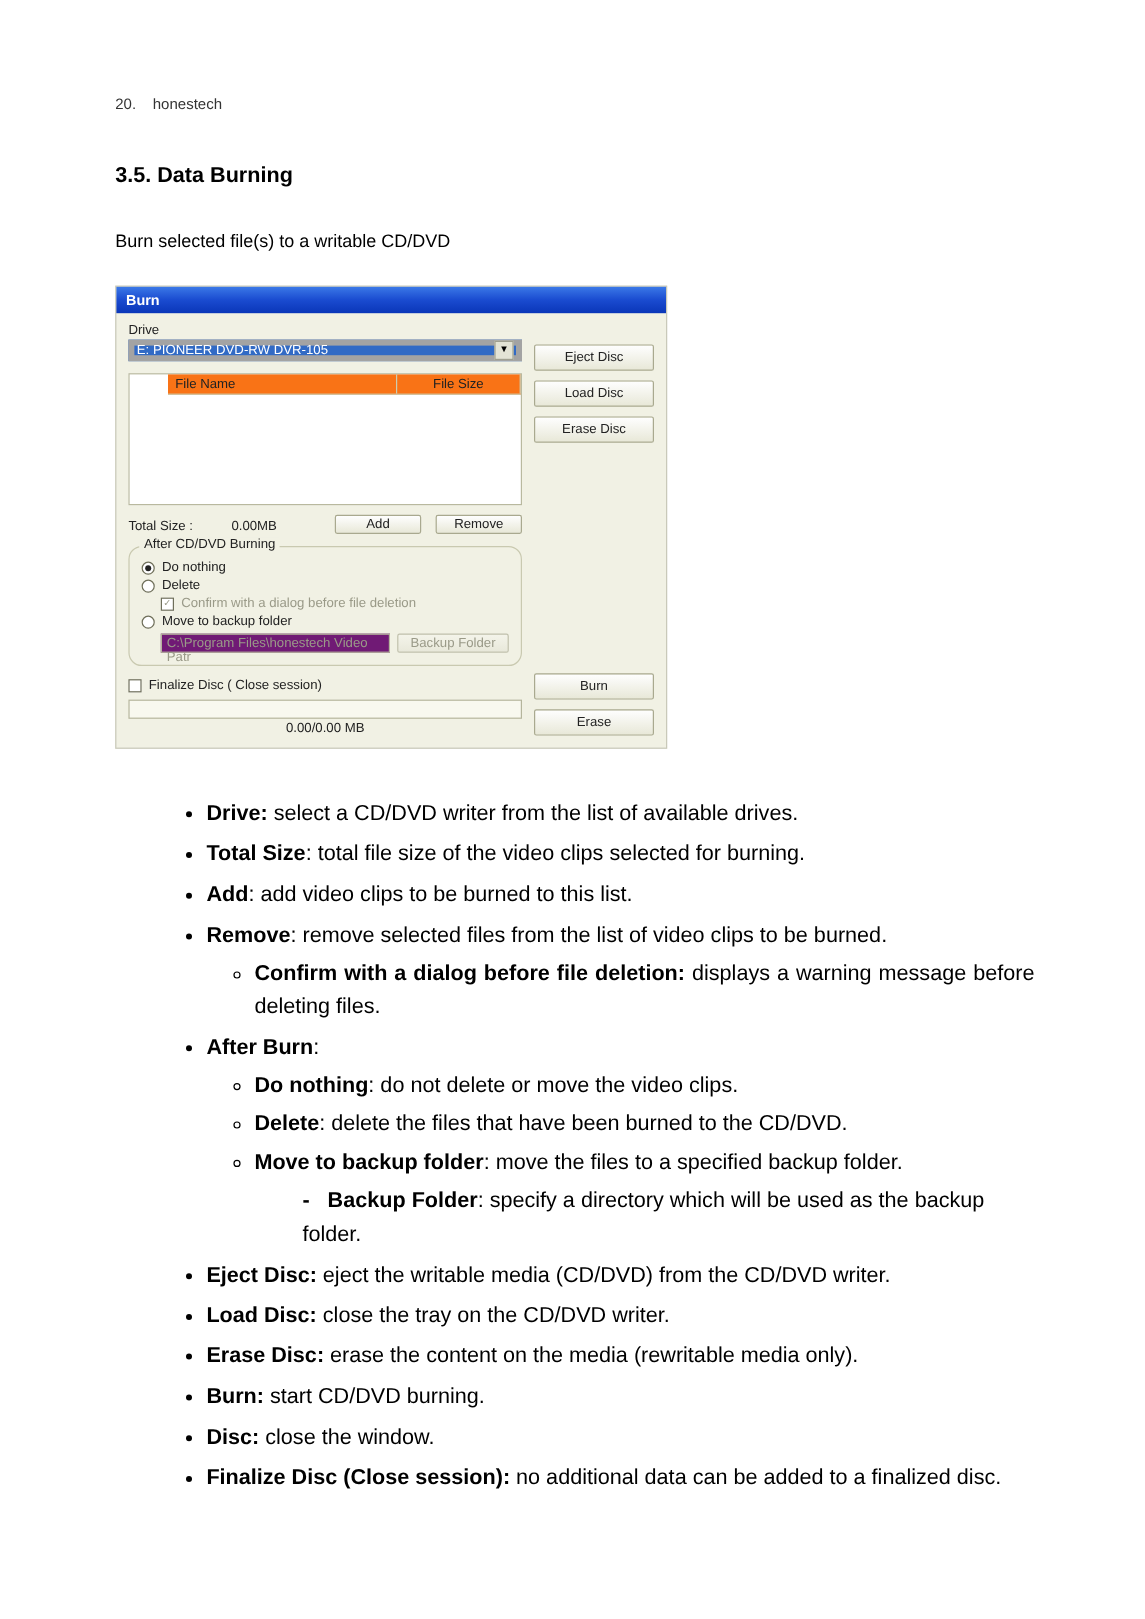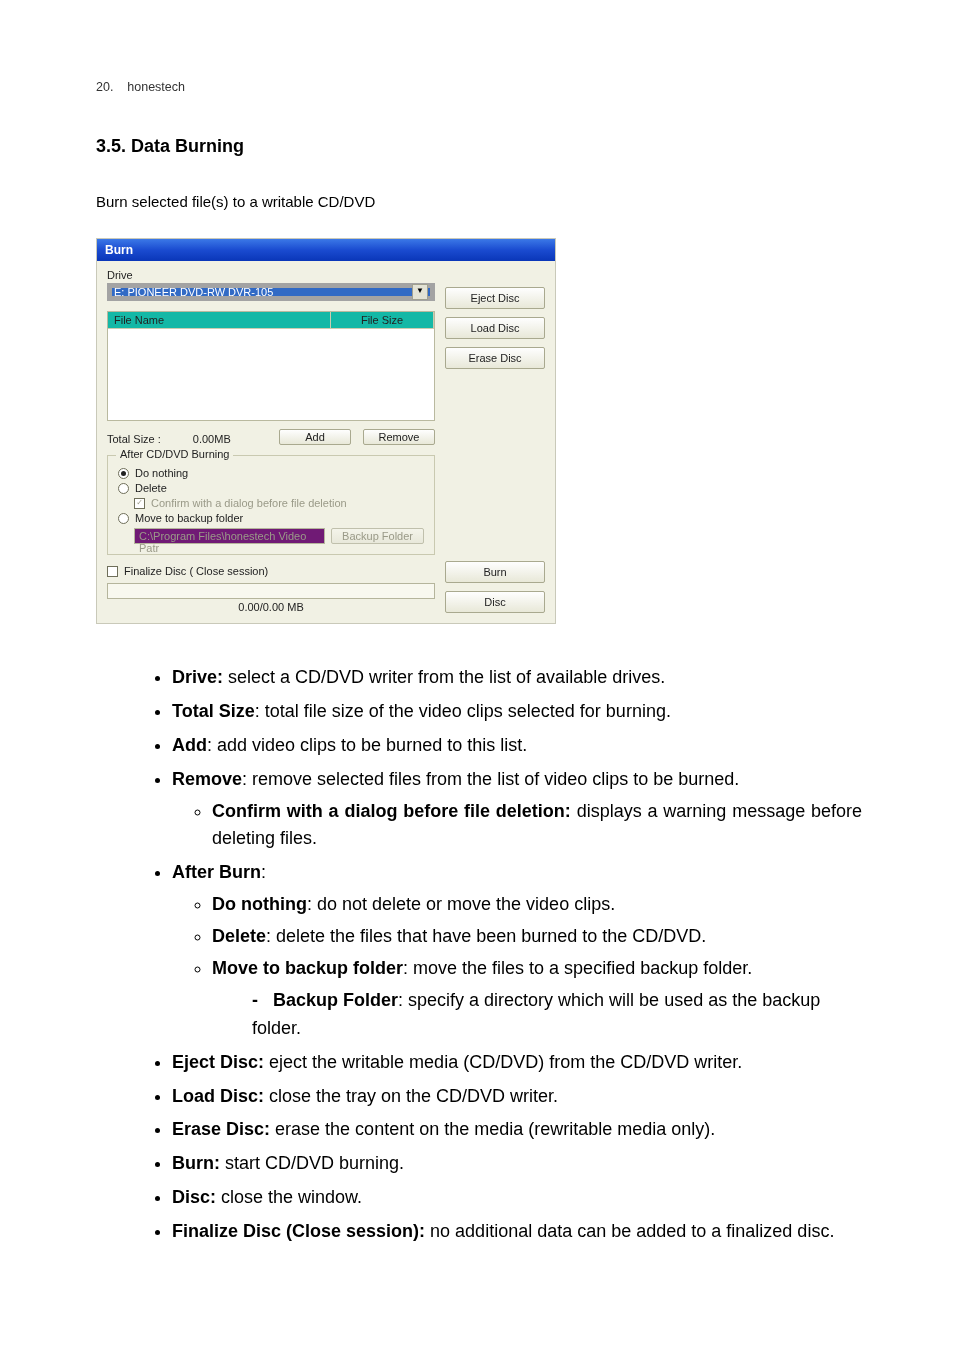--- a/index.html
+++ b/index.html
@@ -86,22 +86,23 @@
   .file-table {
     margin-top: 10px;
     border: 1px solid #b9b99f;
     background: #fff;
     height: 110px;
     width: 100%;
     box-sizing: border-box;
   }
   .file-table-head {
     display: flex;
-    background: #14b8a6;
+    background: #f97316;
     border-bottom: 1px solid #ccccb0;
+    margin-left: 32px;
   }
   .file-table-head .th {
     padding: 2px 6px;
     border-right: 1px solid #ccccb0;
     font-size: 11px;
   }
   .th-name { flex: 1; }
   .th-size { width: 90px; text-align: center; }
   .total-row {
     display: flex;
@@ -119,21 +120,21 @@
     text-align: center;
     color: #222;
   }
   .small-btn.disabled {
     color: #9a9a88;
     background: linear-gradient(to bottom,#f4f4ea,#e8e8da);
     border-color: #c0c0ac;
   }
   .group-box {
     border: 1px solid #c9c9b0;
-    border-radius: 0;
+    border-radius: 11px;
     padding: 8px 10px 10px 10px;
     margin-top: 10px;
     position: relative;
   }
   .group-title {
     position: absolute;
     top: -8px;
     left: 8px;
     background: #f1f1e4;
     padding: 0 4px;
@@ -295,21 +296,21 @@
           <div class="progress-label">0.00/0.00 MB</div>
         </div>
       </div>
 
       <div class="right-col">
         <div class="side-btn">Eject Disc</div>
         <div class="side-btn">Load Disc</div>
         <div class="side-btn">Erase Disc</div>
         <div class="right-spacer"></div>
         <div class="side-btn">Burn</div>
-        <div class="side-btn">Disc</div>
+        <div class="side-btn">Erase</div>
       </div>
     </div>
   </div>
 
   <ul class="outer">
     <li><span class="bold">Drive:</span><span> select a CD/DVD writer from the list of available drives.</span></li>
     <li><span class="bold">Total Size</span><span>: total file size of the video clips selected for burning.</span></li>
     <li><span class="bold">Add</span><span>: add video clips to be burned to this list.</span></li>
     <li><span class="bold">Remove</span><span>: remove selected files from the list of video clips to be burned.</span>
       <ul class="inner">

